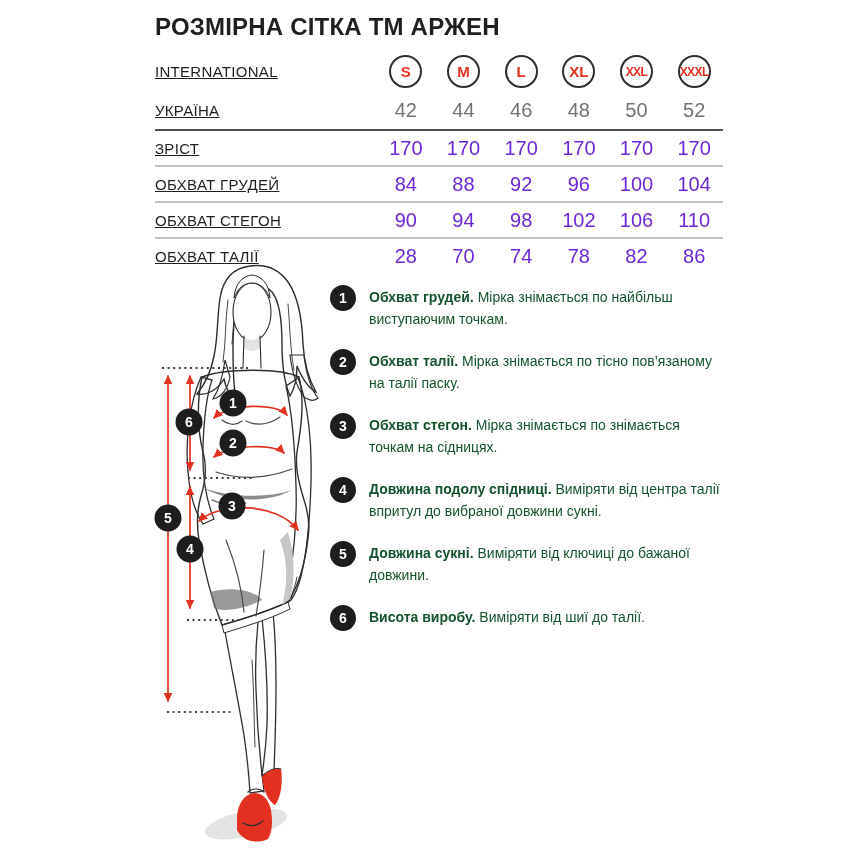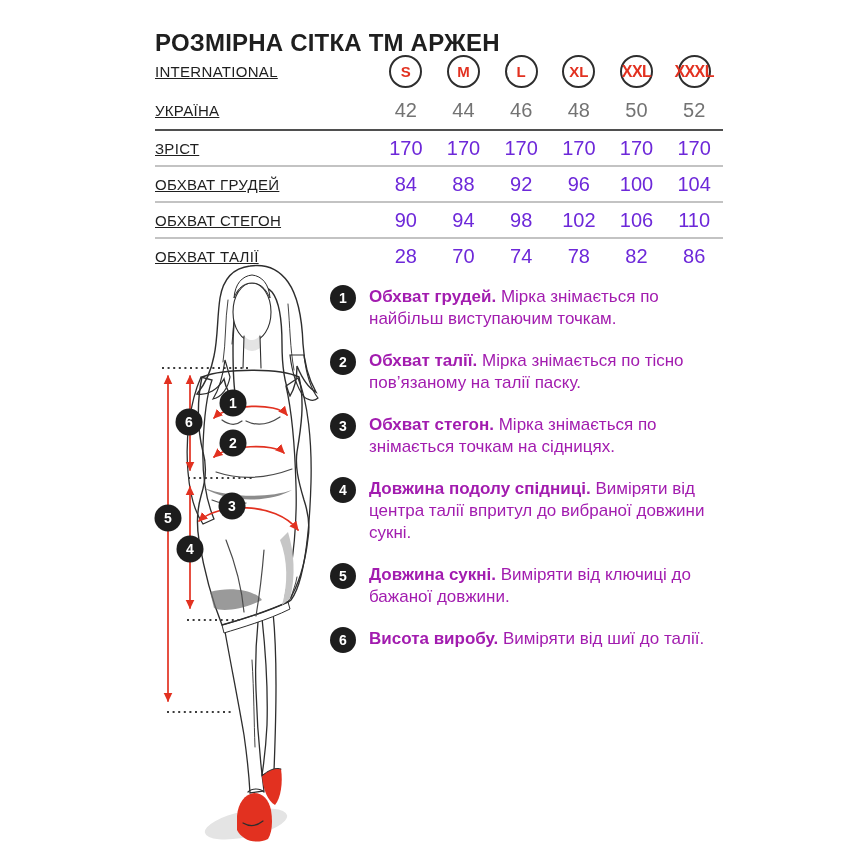--- a/index.html
+++ b/index.html
@@ -1,42 +1,42 @@
 <!DOCTYPE html>
 <html><head>
 <meta charset="utf-8">
 <style>
   html,body{margin:0;padding:0;background:#fff;}
   .page{
     position:relative;width:850px;height:850px;background:#ffffff;overflow:hidden;
     font-family:"Liberation Sans","DejaVu Sans",sans-serif;color:#1f1f1f;
   }
-  .title{position:absolute;left:155px;top:13px;font-size:24px;font-weight:600;letter-spacing:.2px;color:#1f1f1f;margin-top:16px;}
+  .title{position:absolute;left:155px;top:13px;font-size:24px;font-weight:600;letter-spacing:.2px;color:#1f1f1f;}
 
   
   .tbl{position:absolute;left:155px;top:51px;width:568px;}
   .trow{display:grid;grid-template-columns:222px repeat(6,1fr);align-items:center;}
   .r-intl{height:41px;}
   .r-ua{height:37px;}
   .r-data{height:34px;border-top:2px solid #c3c3c3;}
   .r-data.first{border-top:2px solid #4f4f4f;}
   .lab{font-size:15px;letter-spacing:.3px;color:#1f1f1f;text-decoration:underline;}
   .val{text-align:center;font-size:20px;color:#6d28d9;}
   .r-ua .val{color:#737373;}
   .szwrap{display:flex;justify-content:center;}
   .sz{width:29px;height:29px;border:2px solid #2e2e2e;border-radius:50%;display:flex;align-items:center;
       justify-content:center;color:#e23120;font-size:15px;font-weight:600;white-space:nowrap;}
-  .sz.small{font-size:16px;letter-spacing:-.6px;}
+  .sz.small{font-size:12px;letter-spacing:-.6px;}
 
   
   .list{position:absolute;left:330px;top:286px;width:405px;display:flex;flex-direction:column;gap:20px;}
   .item{display:flex;gap:13px;}
   .inum{width:26px;height:26px;border-radius:50%;background:#1d1d1d;color:#fff;font-size:14px;font-weight:700;
         display:flex;align-items:center;justify-content:center;flex-shrink:0;margin-top:-1px;}
-  .itext{font-size:17px;line-height:22px;width:352px;color:#a21caf;}
+  .itext{font-size:14px;line-height:22px;width:352px;color:#14532d;}
   .itext b{font-weight:700;}
 
   
   .fig{position:absolute;left:140px;top:260px;width:205px;height:590px;}
   .ln{stroke:#2e2e2e;fill:none;stroke-linecap:round;}
   .dot{stroke:#3c3c3c;stroke-width:2;stroke-dasharray:2 3.6;fill:none;}
   .ra{stroke:#e23120;stroke-width:1.7;fill:none;stroke-linecap:round;}
   .fold{stroke:#4a4a4a;stroke-width:1.2;fill:none;stroke-linecap:round;}
   .fignum{font:700 14px "Liberation Sans","DejaVu Sans",sans-serif;fill:#ffffff;text-anchor:middle;}
 </style>

